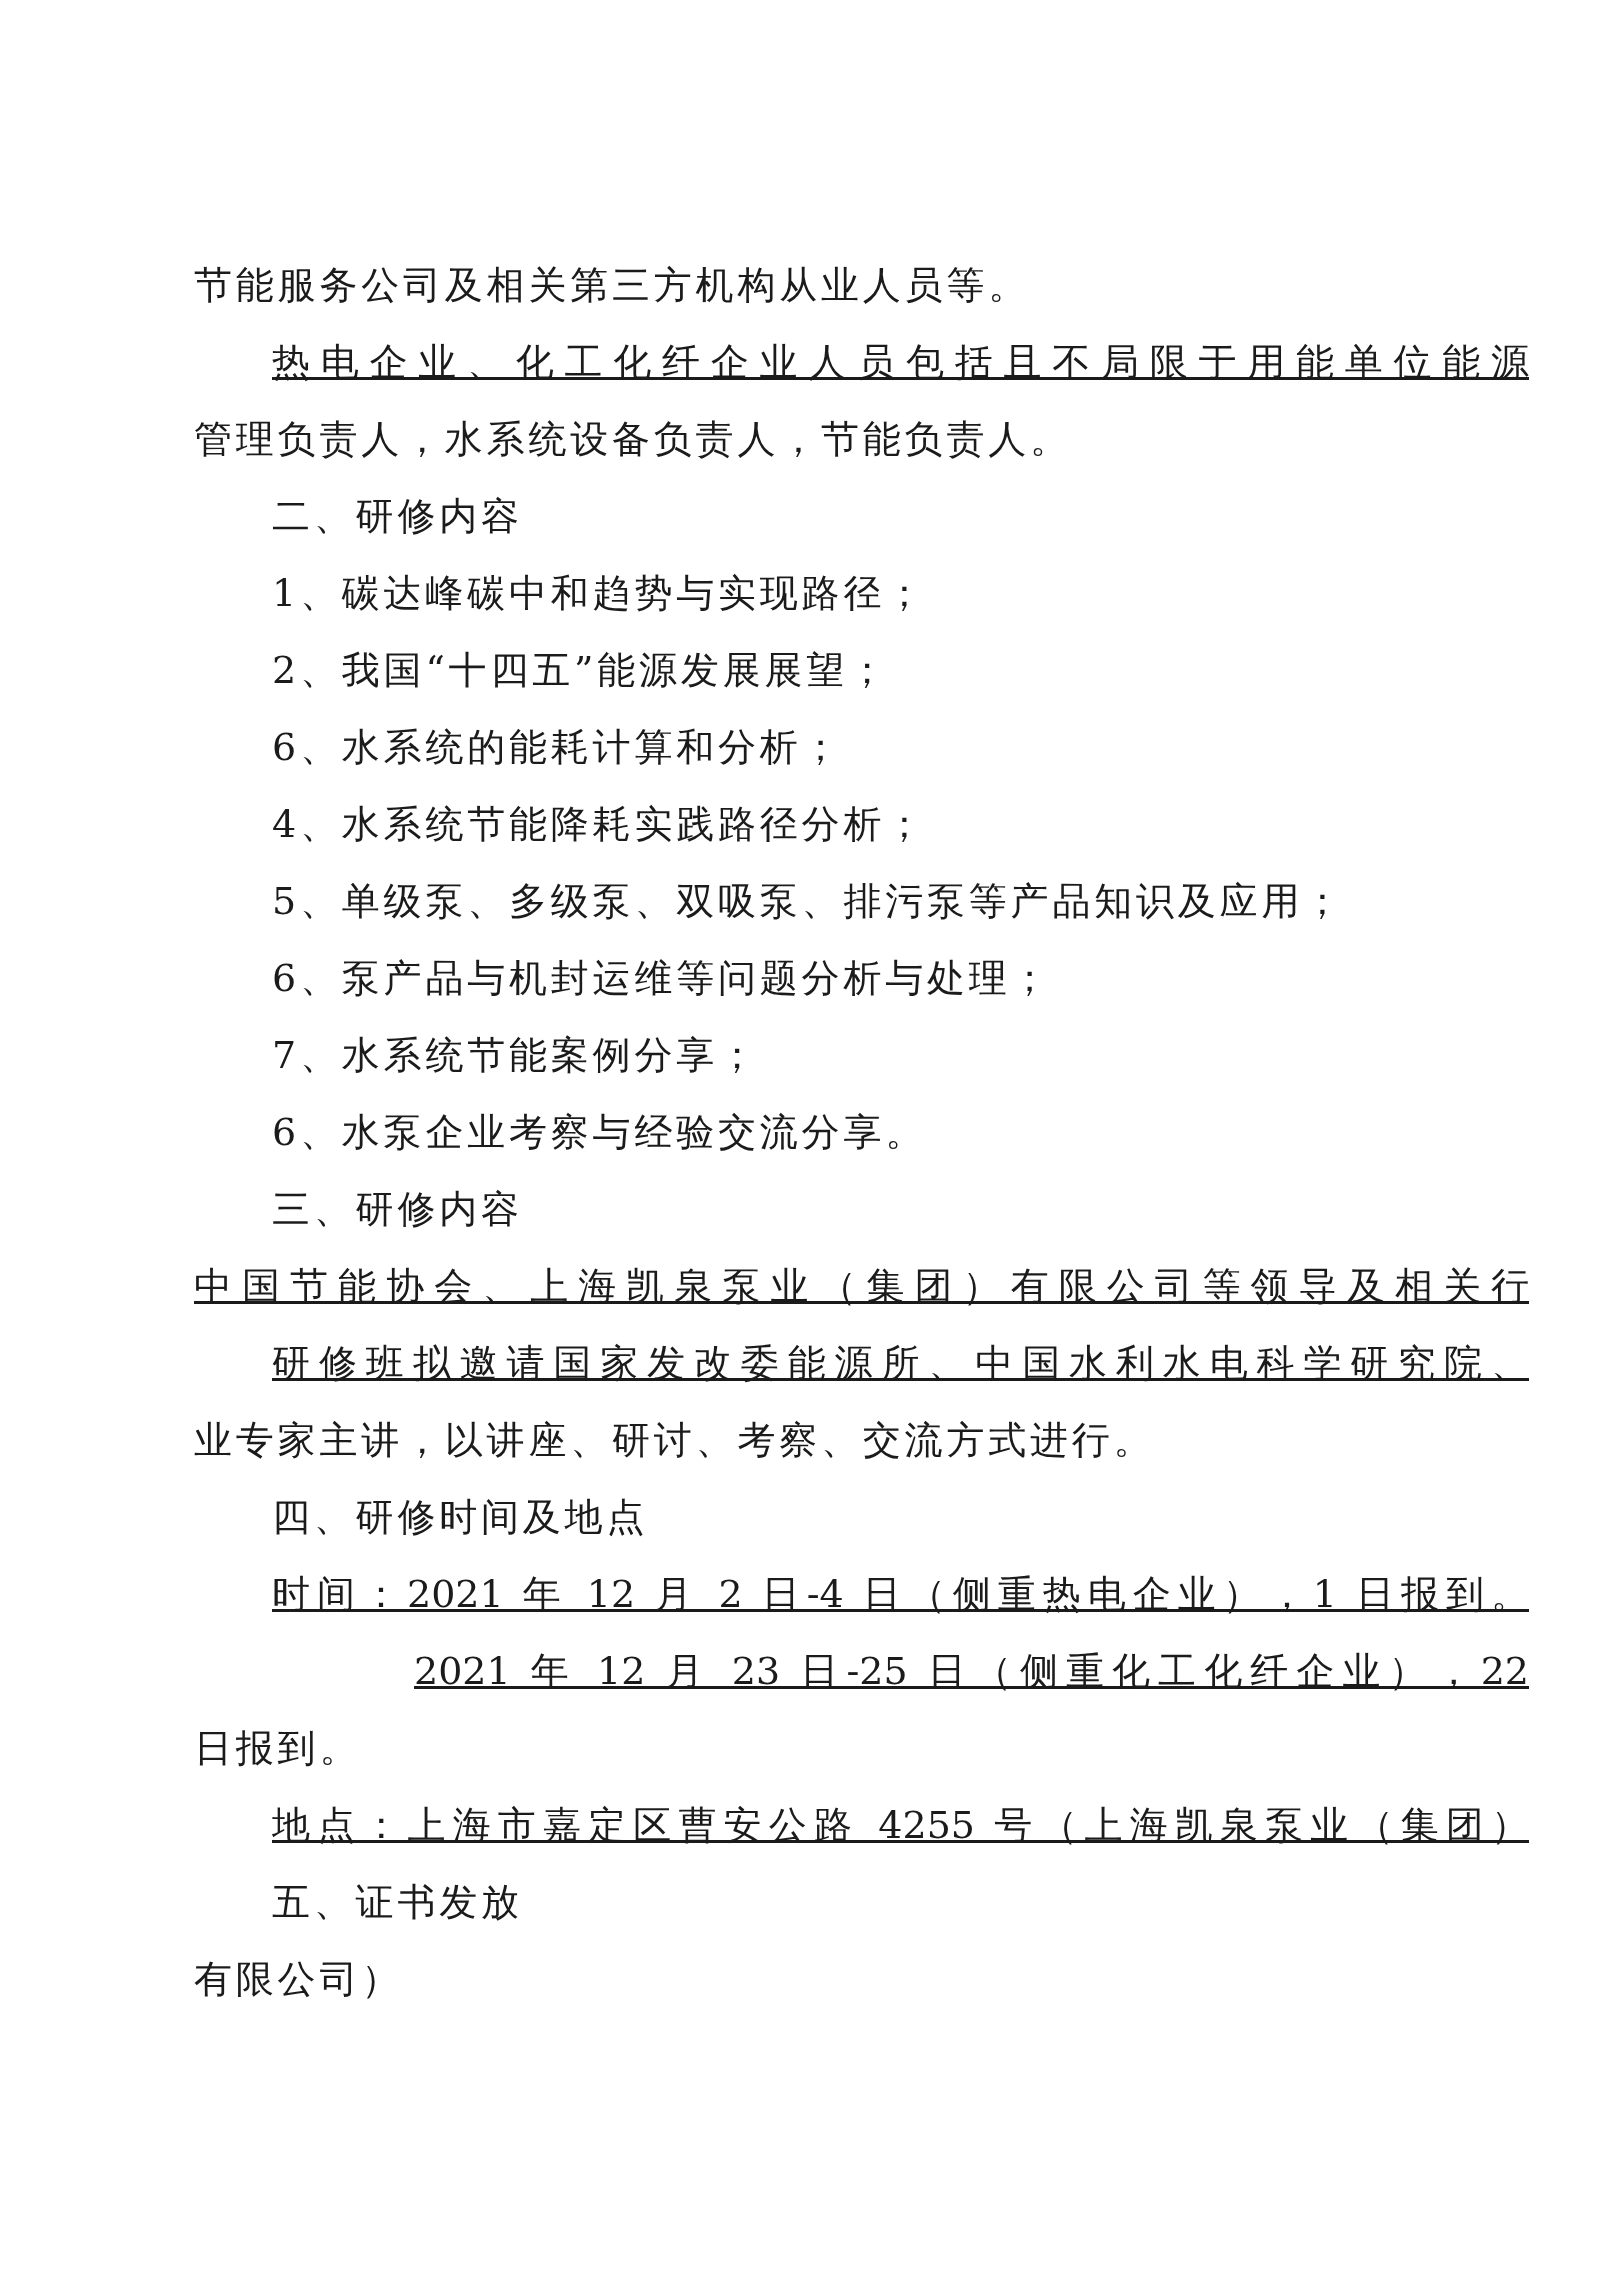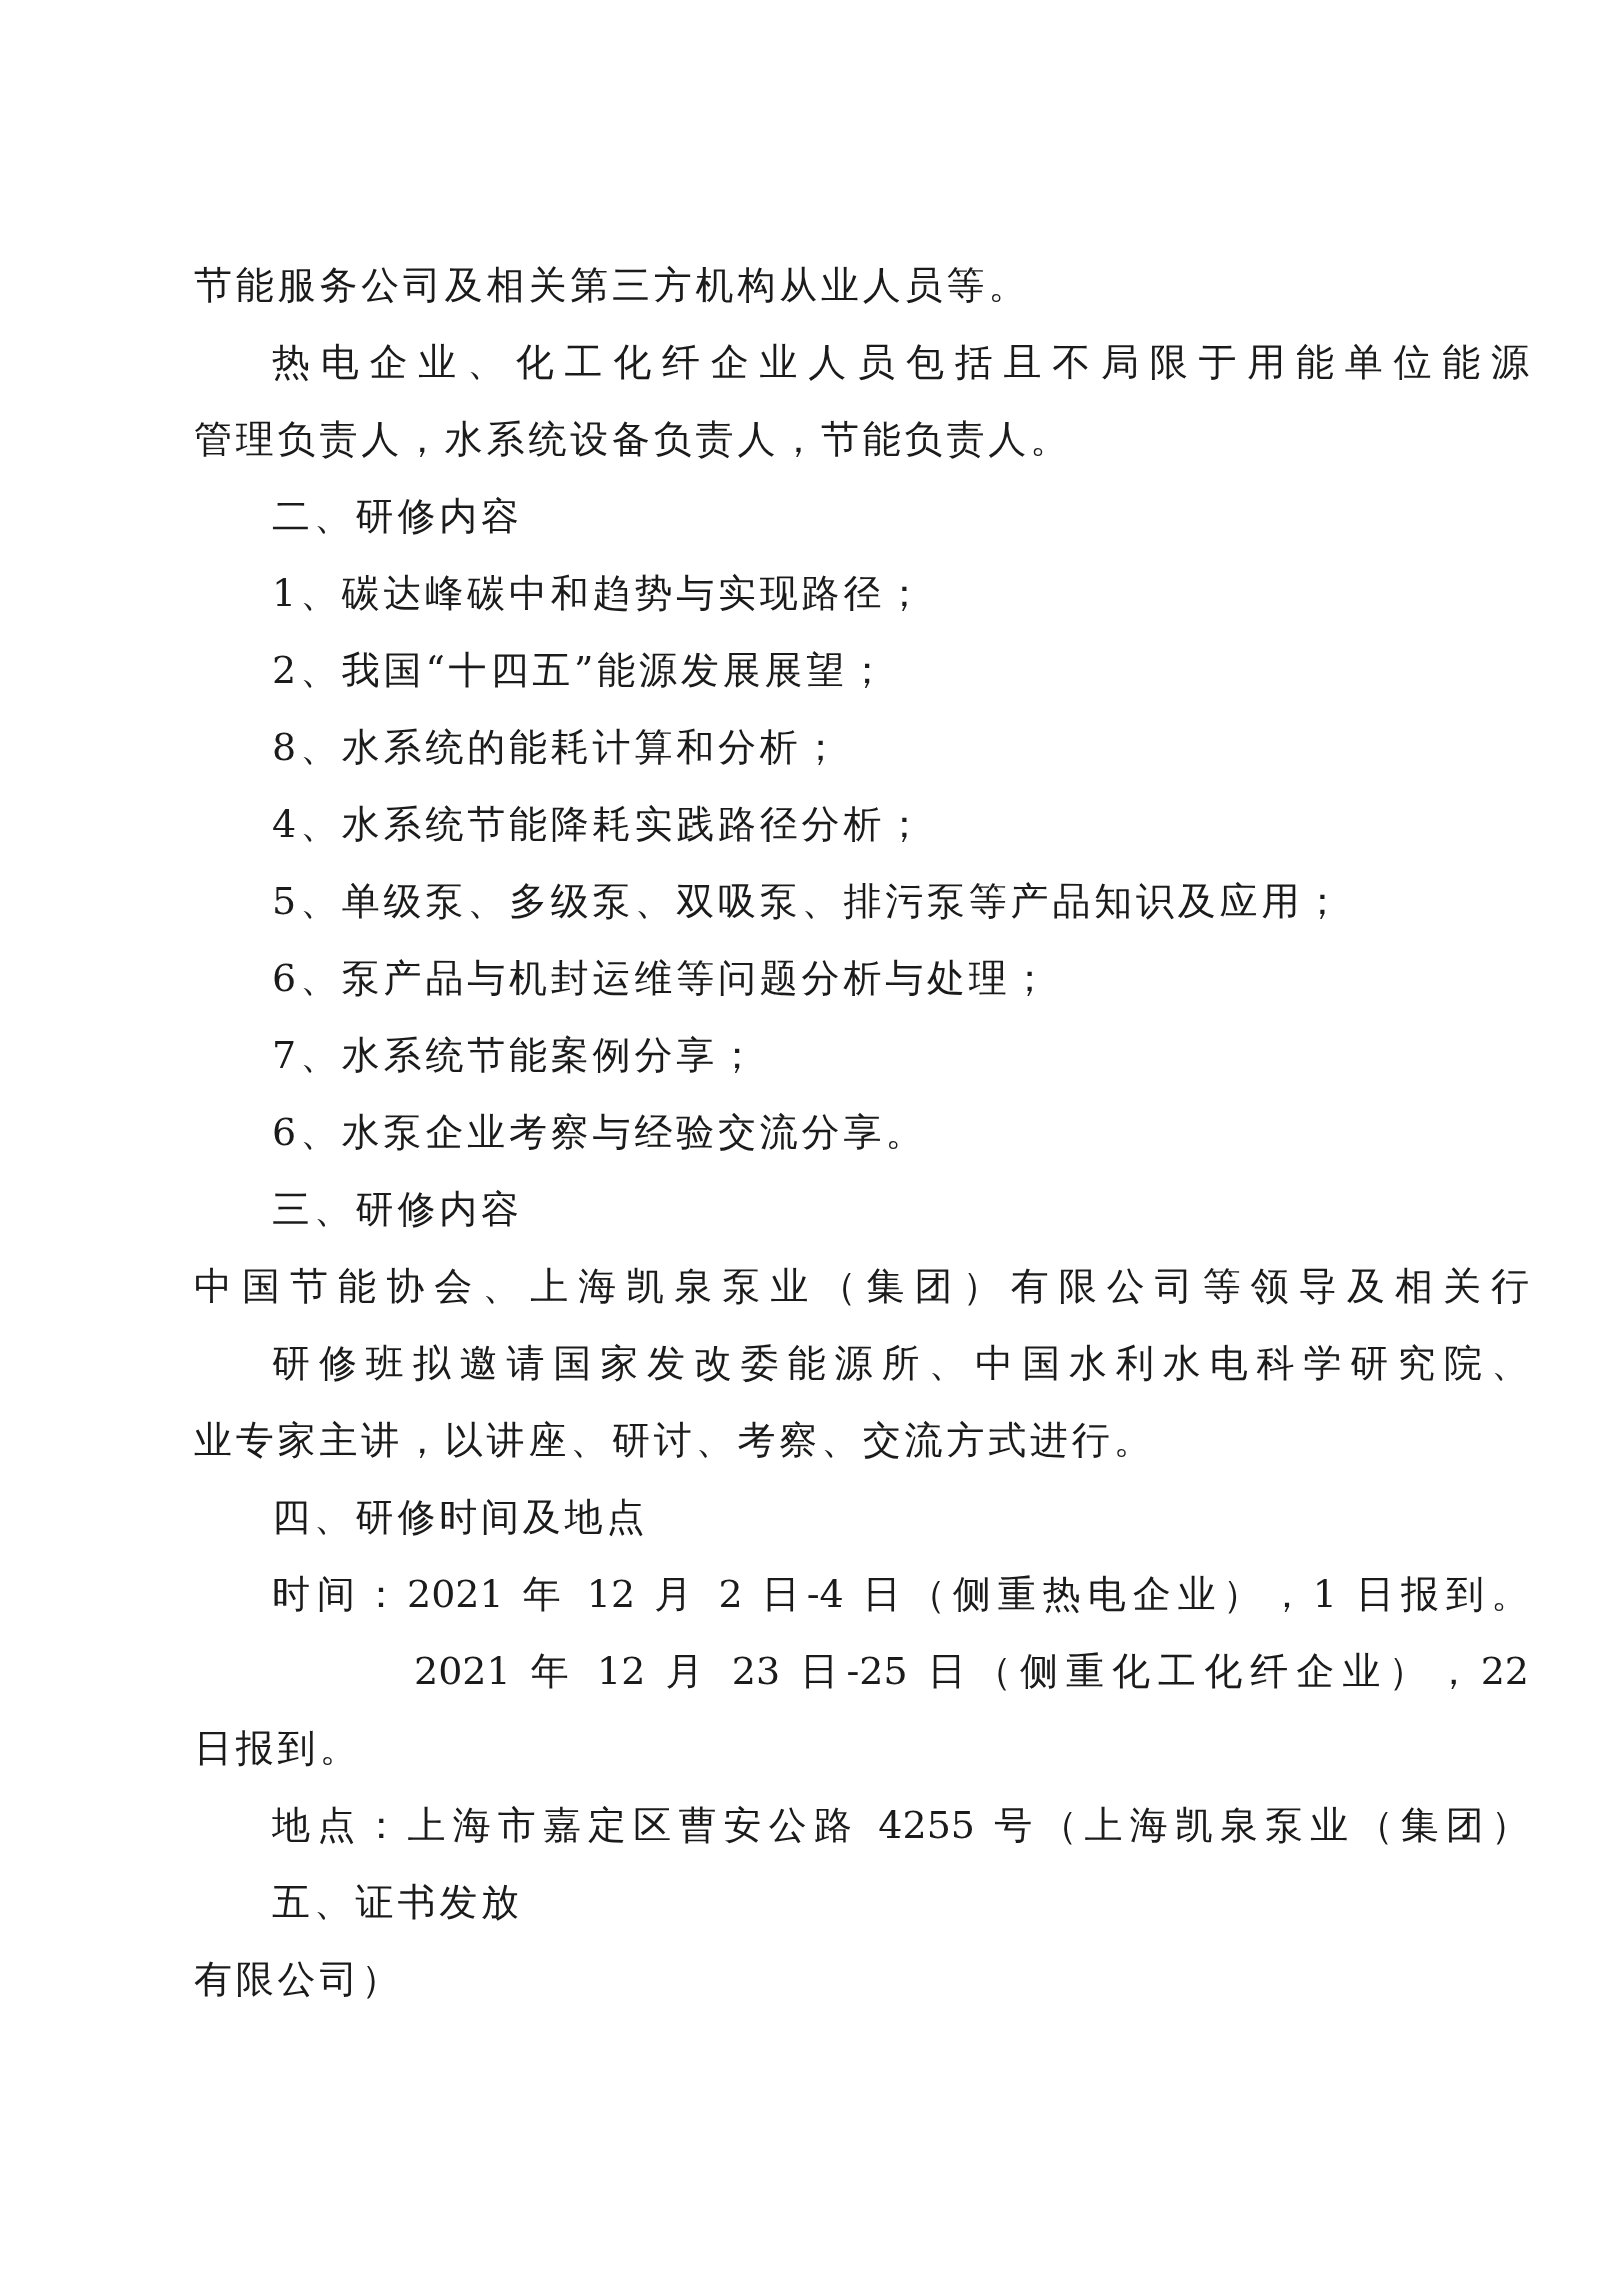--- a/index.html
+++ b/index.html
@@ -26,33 +26,34 @@
     white-space: nowrap;
     font-weight: 400;
   }
   .ind2  { padding-left: 78px; }
   .ind19 { padding-left: 220px; }
   .fill {
     letter-spacing: 0;
     white-space: normal;
     text-align: justify;
     text-align-last: justify;
+    text-decoration: underline;
   }
 </style>
 </head>
 <body>
 
 <div class="page">
   <div class="line">节能服务公司及相关第三方机构从业人员等。</div>
   <div class="line ind2 fill">热电企业、化工化纤企业人员包括且不局限于用能单位能源</div>
   <div class="line">管理负责人，水系统设备负责人，节能负责人。</div>
   <div class="line ind2">二、研修内容</div>
   <div class="line ind2">1、碳达峰碳中和趋势与实现路径；</div>
   <div class="line ind2">2、我国“十四五”能源发展展望；</div>
-  <div class="line ind2">8、水系统的能耗计算和分析；</div>
+  <div class="line ind2">6、水系统的能耗计算和分析；</div>
   <div class="line ind2">4、水系统节能降耗实践路径分析；</div>
   <div class="line ind2">5、单级泵、多级泵、双吸泵、排污泵等产品知识及应用；</div>
   <div class="line ind2">6、泵产品与机封运维等问题分析与处理；</div>
   <div class="line ind2">7、水系统节能案例分享；</div>
   <div class="line ind2">6、水泵企业考察与经验交流分享。</div>
   <div class="line ind2">三、研修内容</div>
   <div class="line fill">中国节能协会、上海凯泉泵业（集团）有限公司等领导及相关行</div>
   <div class="line ind2 fill">研修班拟邀请国家发改委能源所、中国水利水电科学研究院、</div>
   <div class="line">业专家主讲，以讲座、研讨、考察、交流方式进行。</div>
   <div class="line ind2">四、研修时间及地点</div>

